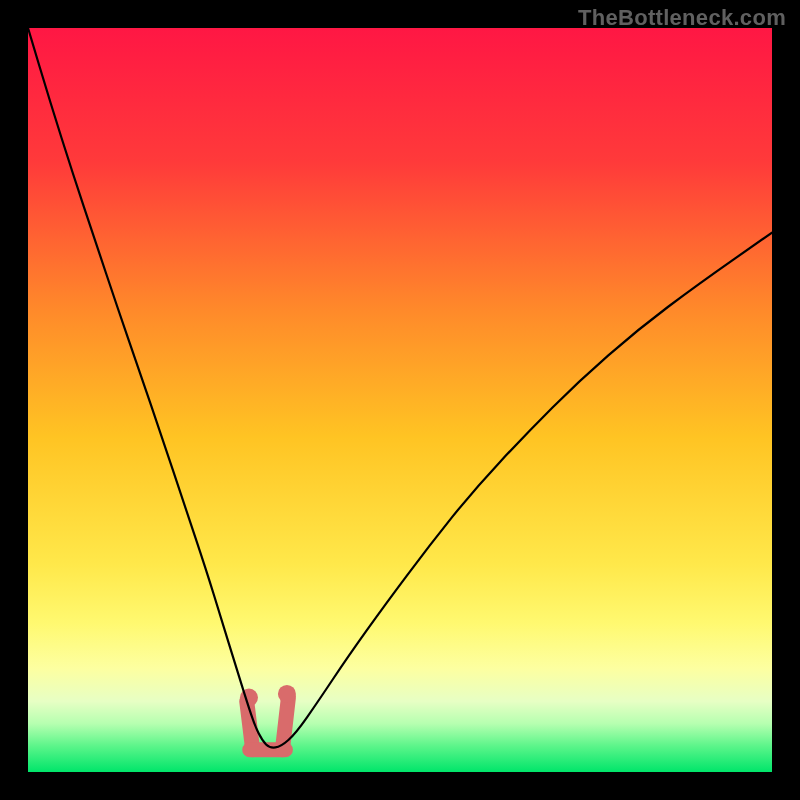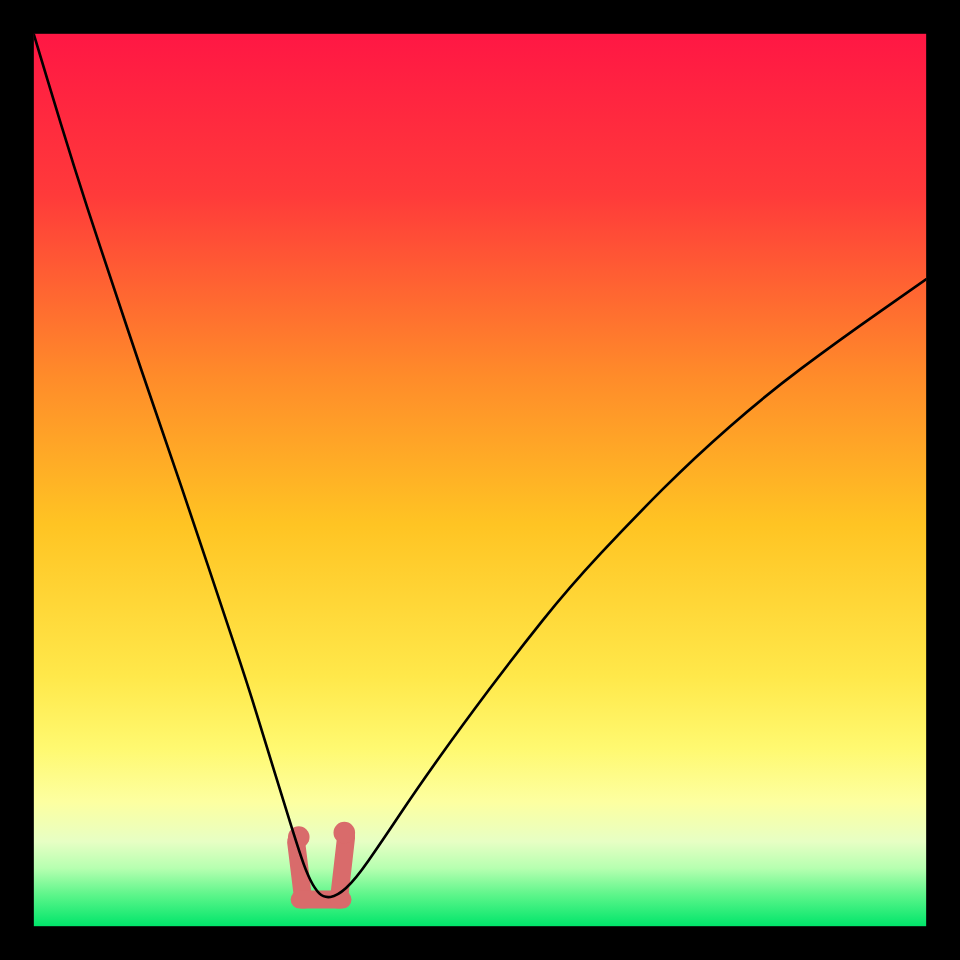--- a/index.html
+++ b/index.html
@@ -32,20 +32,21 @@
     left: 28px;
     top: 28px;
     width: 744px;
     height: 744px;
     display: block;
   }
 </style>
 </head>
 <body>
 <div class="frame">
+  <div class="watermark">TheBottleneck.com</div>
   <svg class="plot" viewBox="0 0 744 744" preserveAspectRatio="none">
       <defs>
         <linearGradient id="bg-grad" x1="0" y1="0" x2="0" y2="1">
           <stop offset="0%" stop-color="#ff1744"></stop>
           <stop offset="18%" stop-color="#ff3a3a"></stop>
           <stop offset="38%" stop-color="#ff8a2a"></stop>
           <stop offset="55.00000000000001%" stop-color="#ffc423"></stop>
           <stop offset="72%" stop-color="#ffe84a"></stop>
           <stop offset="80%" stop-color="#fff970"></stop>
           <stop offset="86%" stop-color="#fdffa0"></stop>

